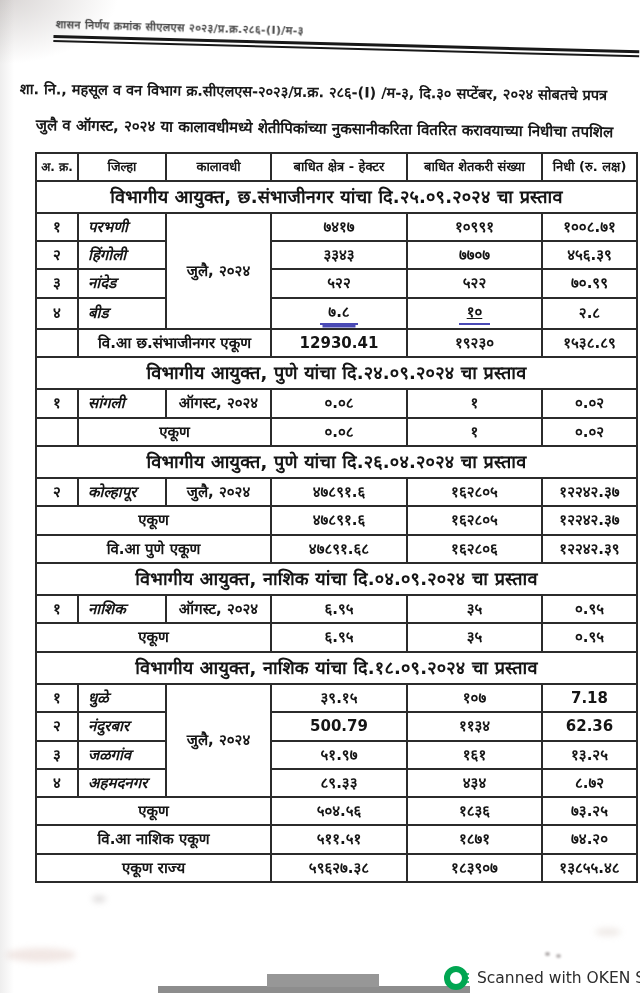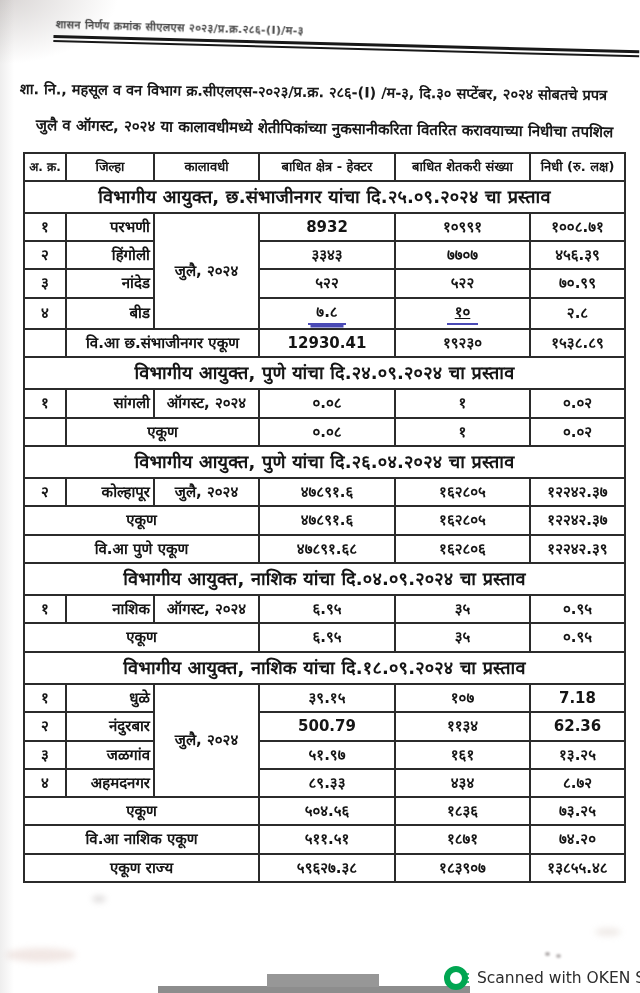--- a/index.html
+++ b/index.html
@@ -29,28 +29,28 @@
   .rule{height:2.5px;background:#181818;}
   .rule + .rule{margin-top:2.5px;height:2px;}
 
   
   .doc-line{position:absolute;color:#181818;font-weight:700;
     transform-origin:left top;}
   .line1{left:20px;top:78px;width:616px;font-size:14.5px;transform:rotate(0.6deg);}
   .line2{left:36px;top:114px;width:600px;font-size:15px;transform:rotate(0.7deg);}
 
   
-  table.report{position:absolute;left:23px;top:152px;width:601px;border-collapse:collapse;
+  table.report{position:absolute;left:35px;top:152px;width:601px;border-collapse:collapse;
     table-layout:fixed;}
   th,td{border:2px solid #2b2b2b;color:#151515;font-weight:700;
     padding:3px 3px;font-size:15px;line-height:1.35;overflow:hidden;}
   th{font-size:13px;padding:4px 1px;text-align:center;}
   th.nw{white-space:nowrap;font-size:12px;}
   td.c{text-align:center;}
-  td.dist{text-align:right;padding-left:19px;}
+  td.dist{text-align:left;padding-left:9px;font-style:italic;}
   td.section{text-align:center;font-size:18px;letter-spacing:0.2px;}
   .u1{display:inline-block;border-bottom:2.5px solid var(--pen,#4a4ab5);padding:0 8px 1px;text-decoration:underline;}
   .u2{display:inline-block;border-bottom:2.5px solid var(--pen,#4a4ab5);
       box-shadow:0 5px 0 -2.5px var(--pen,#4a4ab5);padding:0 8px 1px;}
 
   
   .scan-bar-thin{position:absolute;left:158px;top:986px;width:312px;height:7px;background:#8d8d8d;}
   .scan-bar-thick{position:absolute;left:267px;top:974px;width:112px;height:13px;background:#979797;}
   .oken{position:absolute;left:444px;top:966px;display:flex;align-items:center;gap:9px;}
   .oken-logo{width:24px;height:24px;border-radius:50%;box-sizing:border-box;
@@ -92,21 +92,21 @@
         <th><span>बाधित शेतकरी संख्या</span></th>
         <th><span>निधी (रु. लक्ष)</span></th>
       </tr>
       <tr>
         <td colspan="6" class="section"><span>विभागीय आयुक्त, छ.संभाजीनगर यांचा दि.२५.०९.२०२४ चा प्रस्ताव</span></td>
       </tr>
       <tr>
         <td class="c"><span>१</span></td>
         <td class="dist"><span>परभणी</span></td>
         <td rowspan="4" class="c"><span>जुलै, २०२४</span></td>
-        <td class="c"><span>8932</span></td>
+        <td class="c"><span>७४१७</span></td>
         <td class="c"><span>१०९९१</span></td>
         <td class="c"><span>१००८.७१</span></td>
       </tr>
       <tr>
         <td class="c"><span>२</span></td>
         <td class="dist"><span>हिंगोली</span></td>
         <td class="c"><span>३३४३</span></td>
         <td class="c"><span>७७०७</span></td>
         <td class="c"><span>४५६.३९</span></td>
       </tr>

